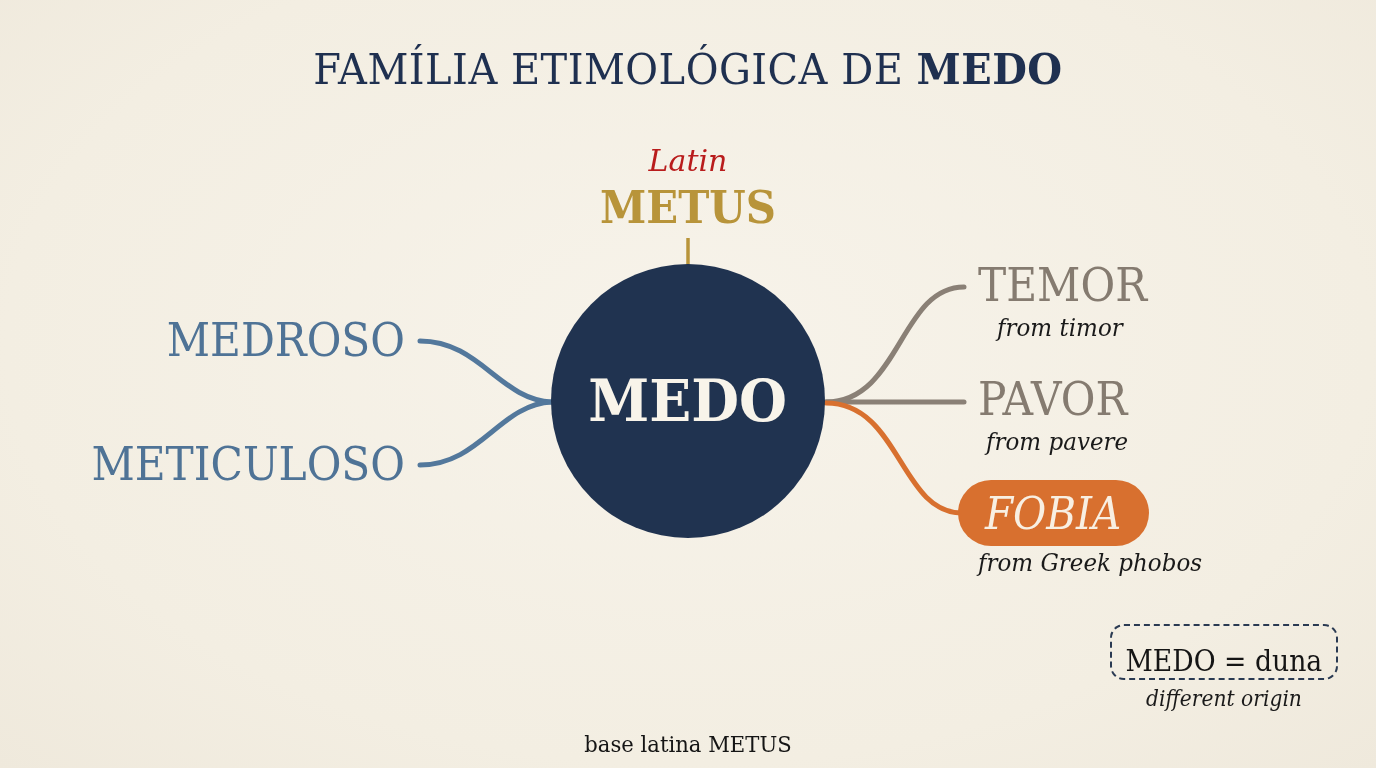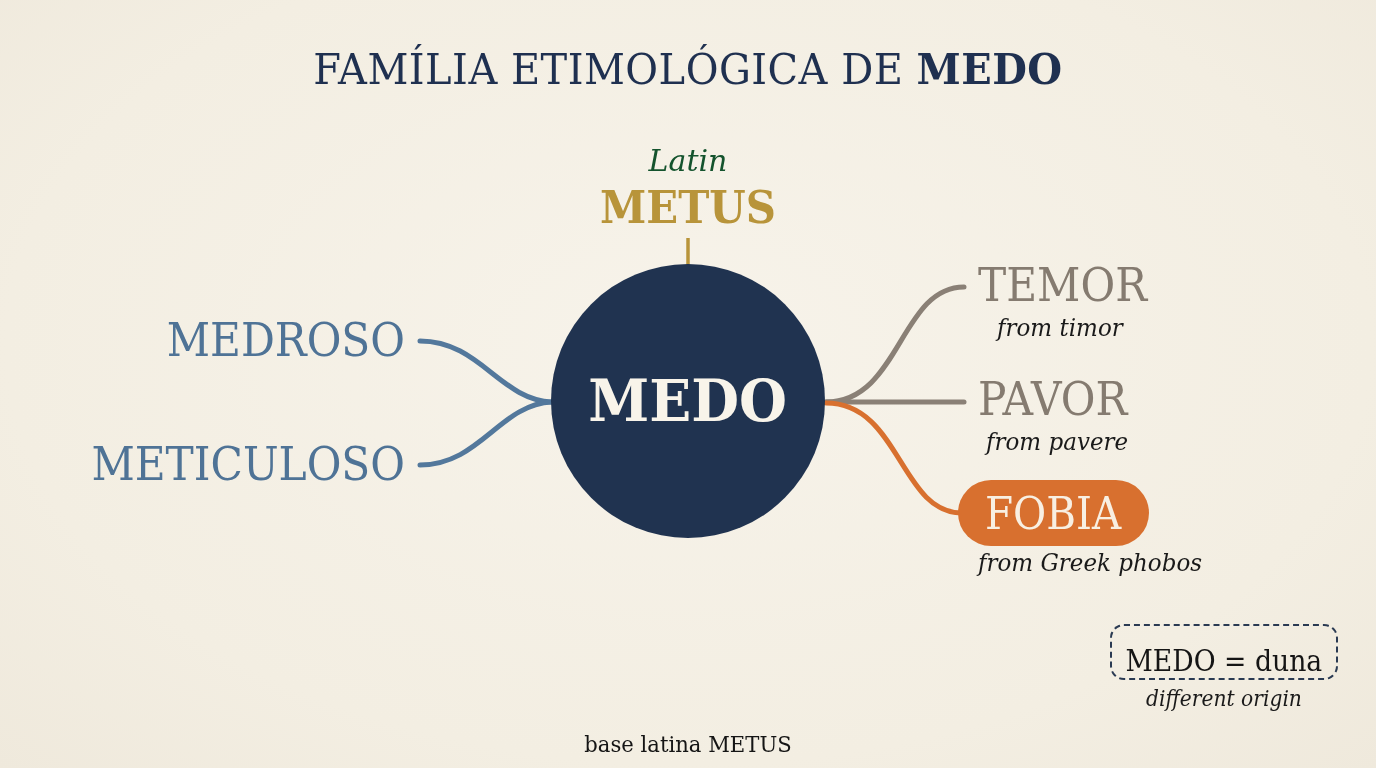--- a/index.html
+++ b/index.html
@@ -19,21 +19,21 @@
       text-align: center;
       font-family: "DejaVu Serif", serif;
       font-size: 43px; color: #1f3050;
       letter-spacing: 0.5px;
       transform: scaleX(0.93);
     }
     .title b { font-weight: bold; }
     svg.connectors { position: absolute; left: 0; top: 0; }
     .root-lang {
       left: 588px; width: 200px; top: 143px; text-align: center;
-      font-style: italic; font-size: 30px; color: #14532d;
+      font-style: italic; font-size: 30px; color: #b91c1c;
       font-family: "DejaVu Serif", serif;
     }
     .root-word {
       left: 568px; width: 240px; top: 182px; text-align: center;
       font-weight: bold; font-size: 44px; color: #b8943a;
       font-family: "DejaVu Serif", serif;
       transform: scaleX(0.95);
     }
     .center-node {
       left: 551px; top: 264px; width: 274px; height: 274px;
@@ -62,21 +62,21 @@
     .sub {
       font-style: italic; font-size: 25px; color: #1a1a1a;
       font-family: "DejaVu Serif", serif;
       white-space: nowrap;
       transform-origin: left center;
       transform: scaleX(0.92);
     }
     .pill {
       left: 958px; top: 480px; width: 191px; height: 66px;
       border-radius: 33px; background: #d8702f;
-      display: flex; align-items: center; justify-content: center;
+      display: flex; align-items: center; justify-content: center; font-style: italic;
     }
     .pill span {
       color: #f8efe2; font-size: 44px;
       font-family: "DejaVu Serif", serif;
       transform: scaleX(0.92);
     }
     .note-box {
       left: 1110px; top: 624px; width: 228px; height: 56px;
       border: 2.5px dashed #2a3a52; border-radius: 14px;
       box-sizing: border-box;

